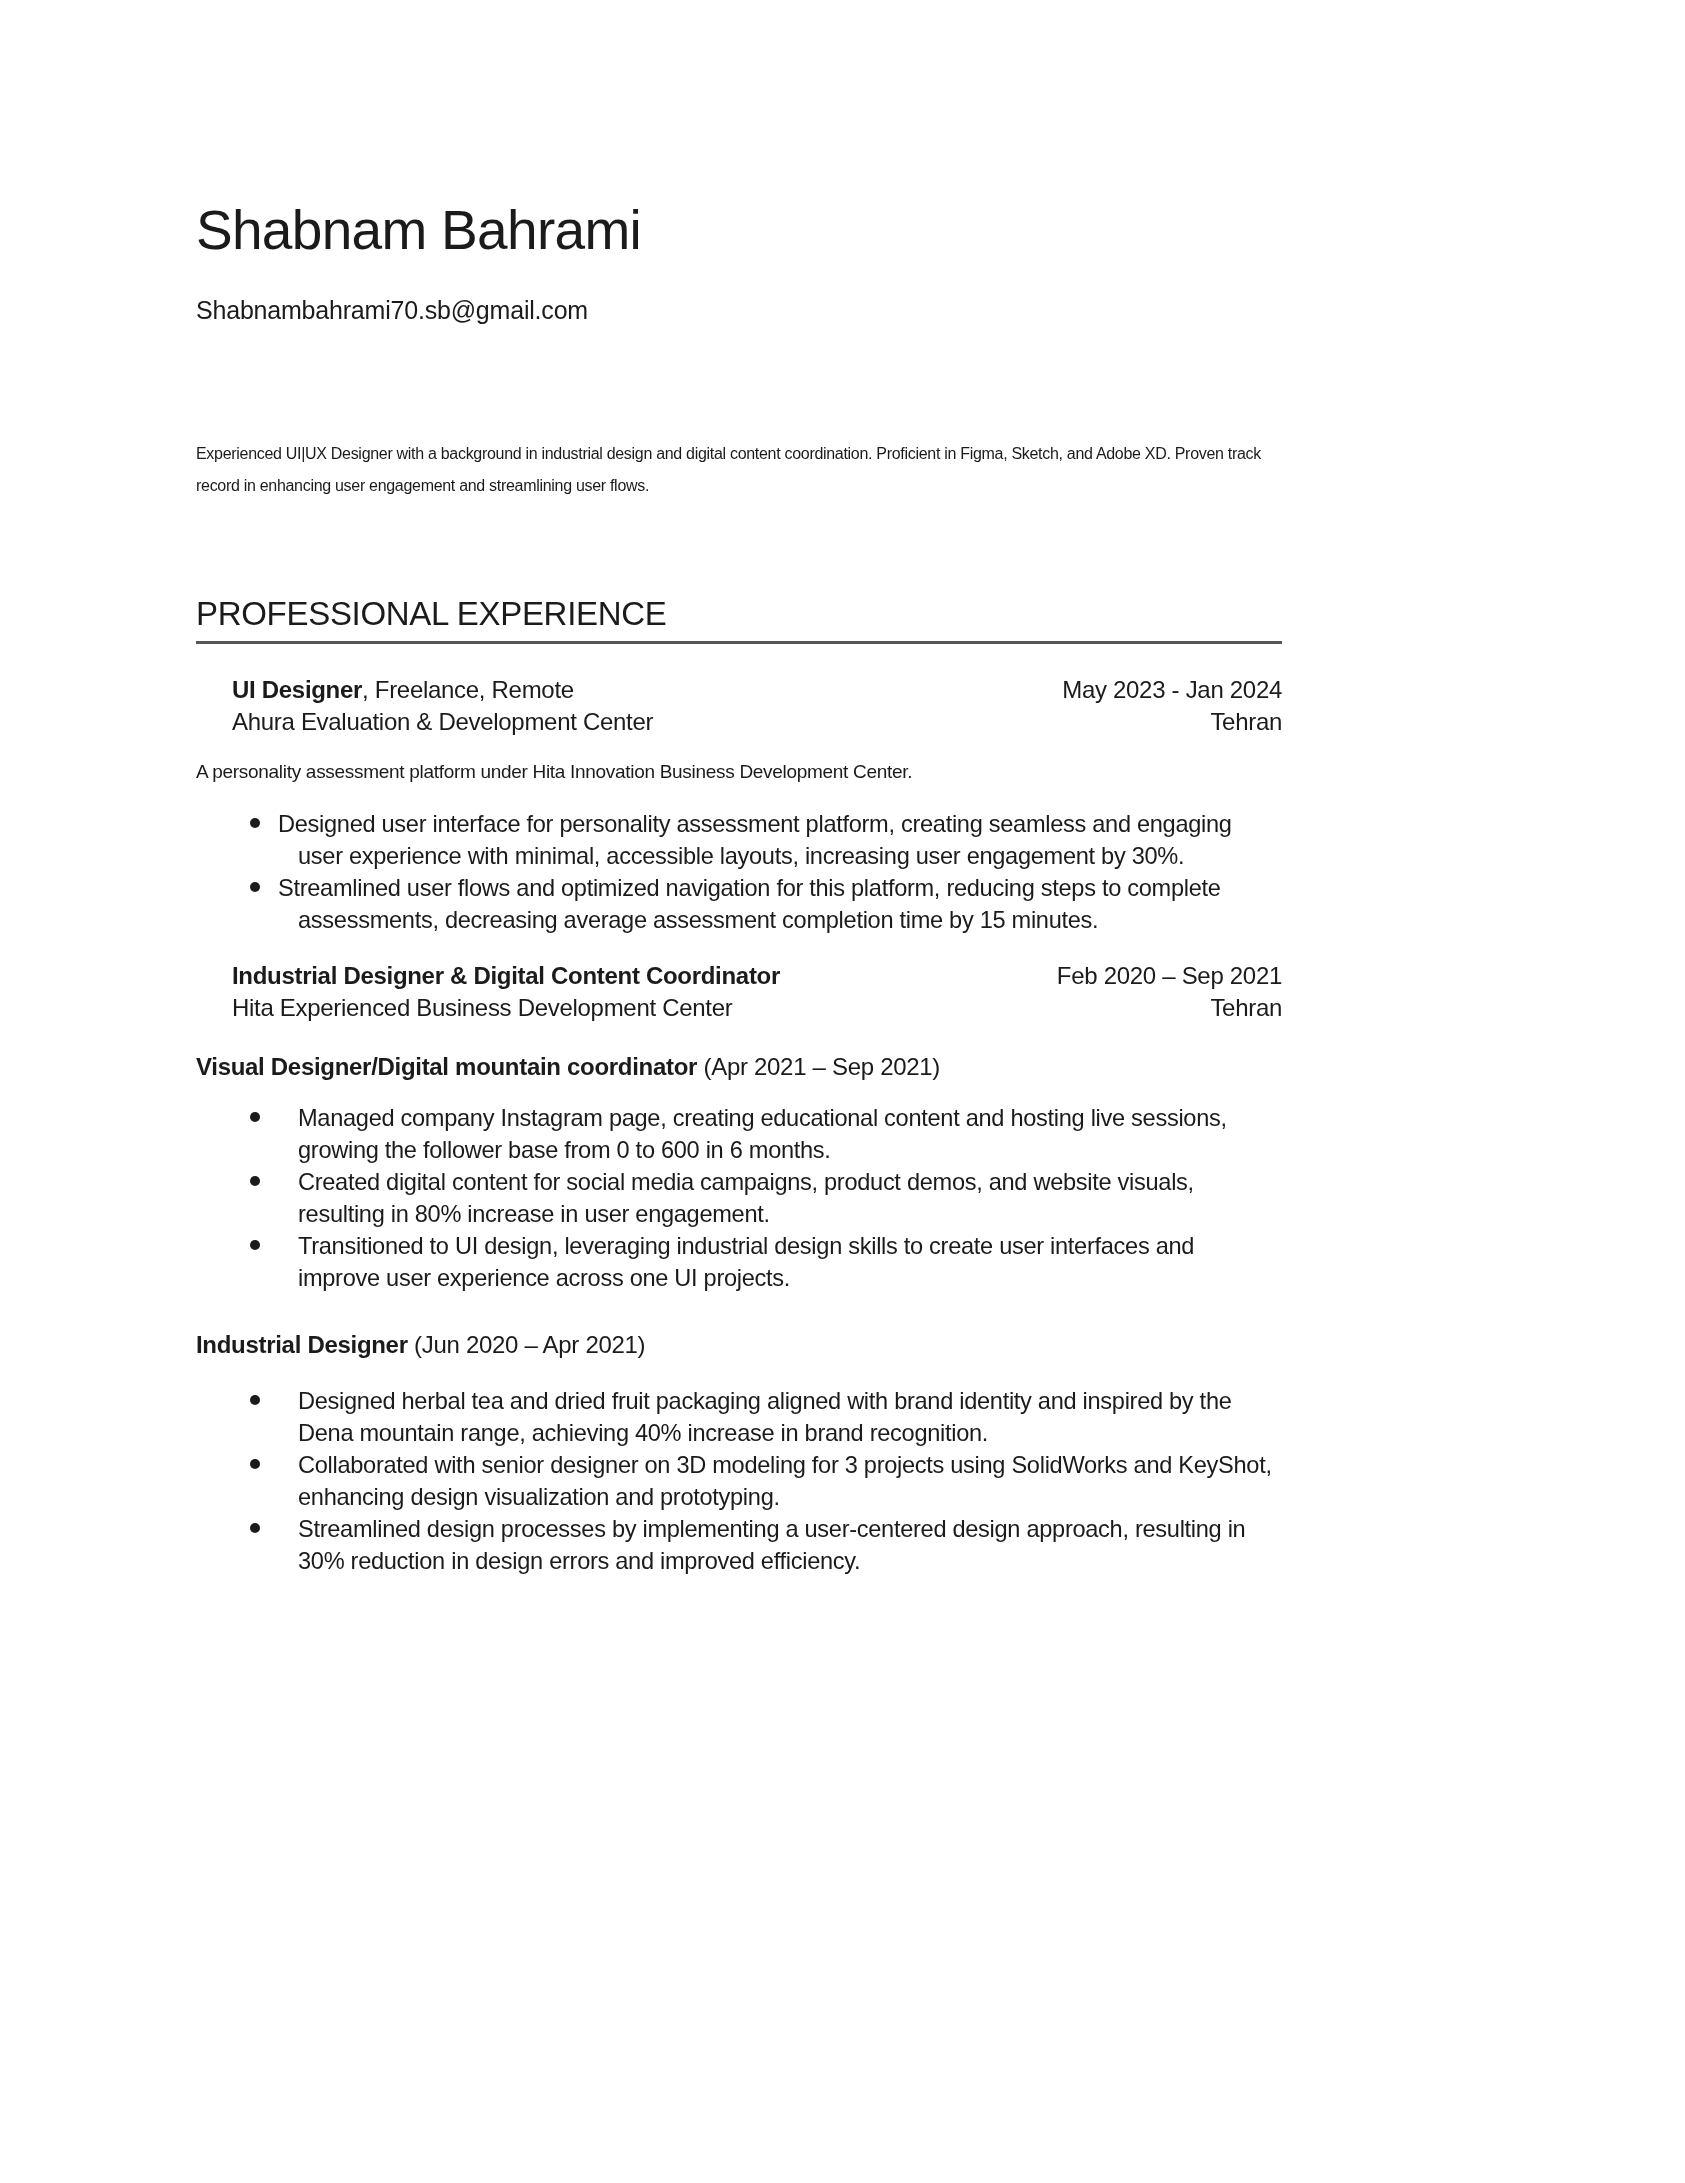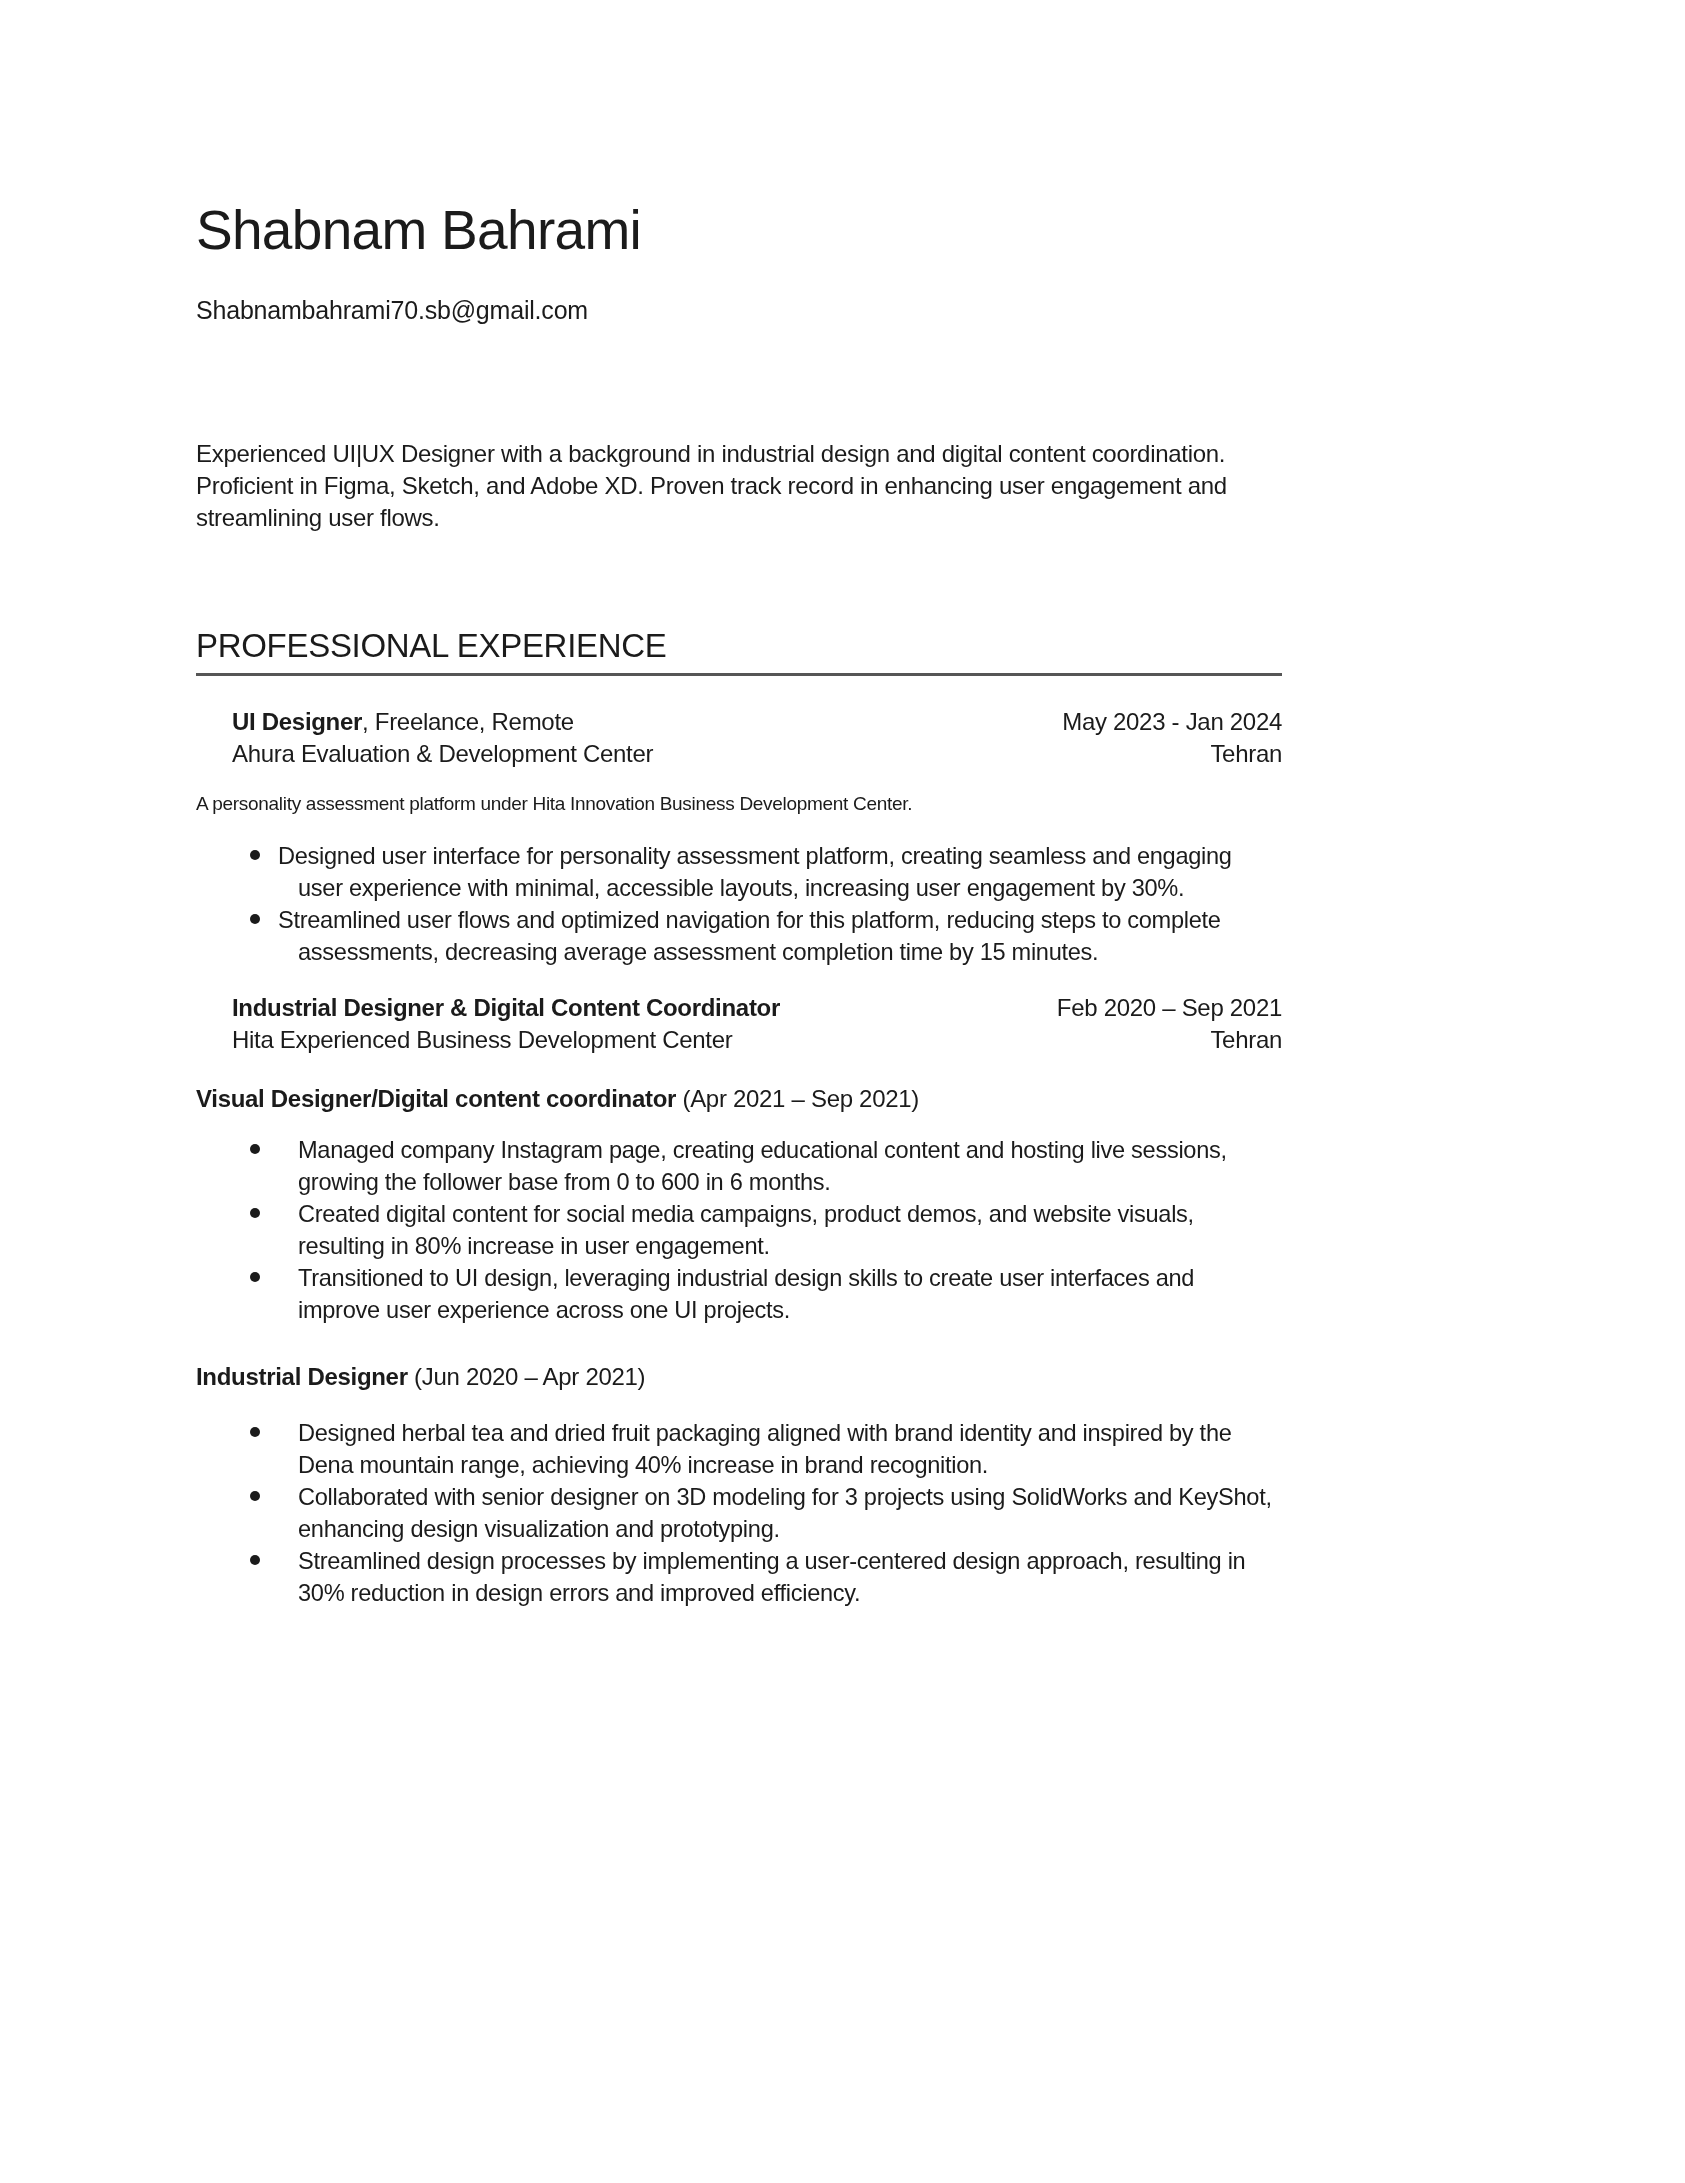--- a/index.html
+++ b/index.html
@@ -20,21 +20,21 @@
     line-height:1.05;
     letter-spacing:-0.7px;
   }
   .email{
     margin-top:36px;
     font-size:25px;
     letter-spacing:-0.2px;
   }
   .summary{
     margin:113px 0 0 0;
-    font-size:24px;
+    font-size:16px;
     line-height:32px;
     letter-spacing:-0.3px;
     max-width:1284px;
   }
   .section-heading{
     margin:94px 0 0 0;
     font-size:33px;
     font-weight:400;
     letter-spacing:-0.3px;
     line-height:1.1;
@@ -132,21 +132,21 @@
     <div class="row">
       <div class="left"><span class="b">Industrial Designer &amp; Digital Content Coordinator</span></div>
       <div class="right">Feb 2020 – Sep 2021</div>
     </div>
     <div class="row">
       <div class="left">Hita Experienced Business Development Center</div>
       <div class="right">Tehran</div>
     </div>
   </div>
 
-  <h3 class="subrole"><span class="b">Visual Designer/Digital content coordinator</span><span> (Apr 2021 – Sep 2021)</span></h3>
+  <h3 class="subrole"><span class="b">Visual Designer/Digital mountain coordinator</span><span> (Apr 2021 – Sep 2021)</span></h3>
 
   <ul class="bullets sr1">
     <li>Managed company Instagram page, creating educational content and hosting live sessions, growing the follower base from 0 to 600 in 6 months.</li>
     <li>Created digital content for social media campaigns, product demos, and website visuals, resulting in 80% increase in user engagement.</li>
     <li>Transitioned to UI design, leveraging industrial design skills to create user interfaces and improve user experience across one UI projects.</li>
   </ul>
 
   <h3 class="subrole second"><span class="b">Industrial Designer</span><span> (Jun 2020 – Apr 2021)</span></h3>
 
   <ul class="bullets sr2">

